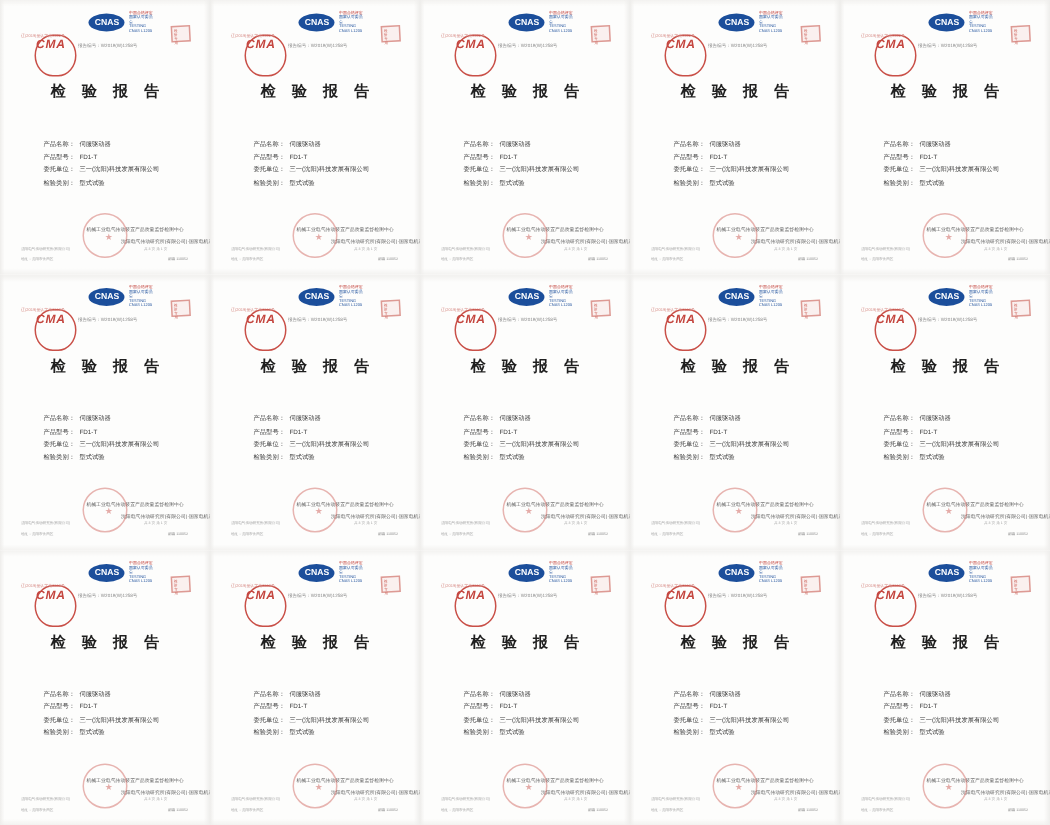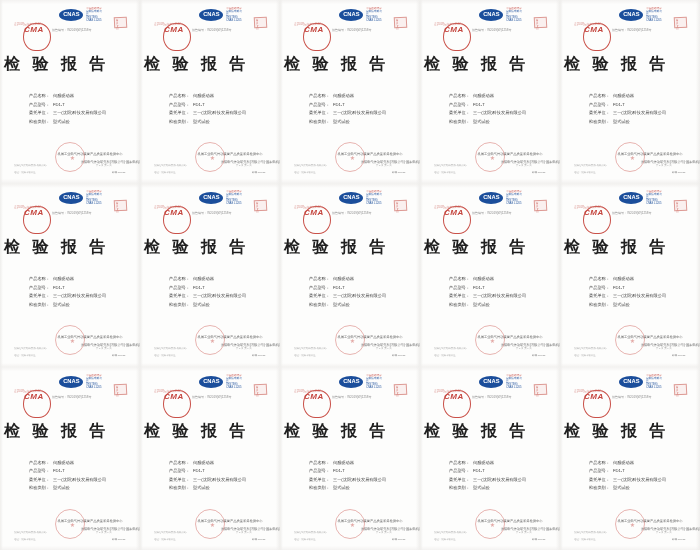--- a/index.html
+++ b/index.html
@@ -26,21 +26,21 @@
   .cnas-side{left:86px;top:7px;transform:scale(.33);transform-origin:0 0;line-height:9px;font-size:8px;}
   .cnas-side .l0{color:#c4453e;}
   .cnas-side .l1,.cnas-side .l2,.cnas-side .l3{color:#1b4e9b;}
   
   .stamp{left:114px;top:17px;width:13px;height:11px;border:1px solid #dd9a94;transform:rotate(-3deg);
     background:rgba(232,150,144,.12);}
   .stamp-text{left:1px;top:1px;font-size:8px;transform:scale(.3);transform-origin:0 0;color:#d2726b;line-height:9px;}
   
   .report-no{left:52px;top:28px;font-size:8px;transform:scale(.38);transform-origin:0 0;color:#8a8a8a;white-space:nowrap;}
   
-  .title{left:0;top:54px;width:140px;text-align:left;font-size:16px;font-weight:700;
+  .title{left:0;top:54px;width:140px;text-align:center;font-size:10px;font-weight:700;
     letter-spacing:4px;text-indent:4px;color:#1f1f1f;}
   
   .field{left:29px;font-size:10px;transform:scale(.42);transform-origin:0 0;color:#3a3a3a;white-space:nowrap;}
   .f0{top:93px;} .f1{top:101.5px;} .f2{top:110px;} .f3{top:118.5px;}
   .field .val{margin-left:7px;}
   
   .org{left:0;top:0;width:140px;text-align:center;}
   .org .in{display:inline-block;font-size:9px;transform:scale(.36);transform-origin:center top;color:#5a5a5a;white-space:nowrap;}
   .org1{top:147px;} .org2{top:155px;}
   

